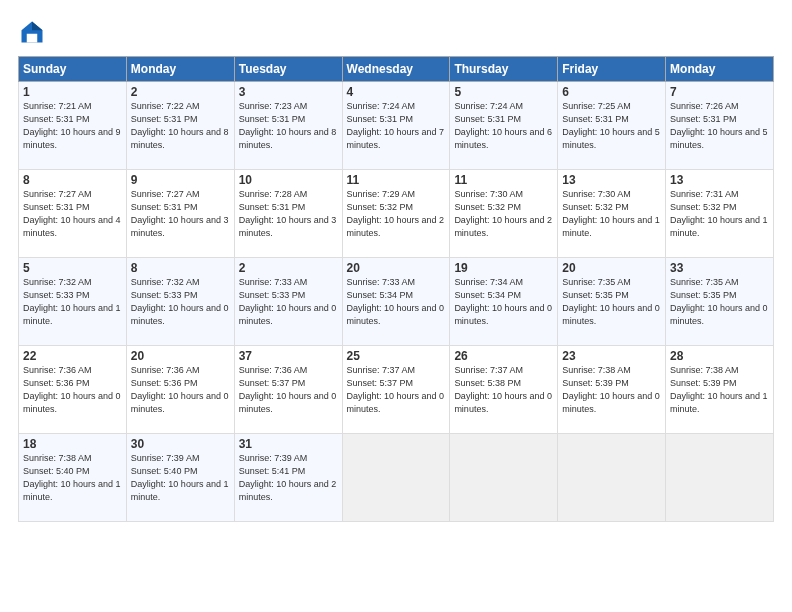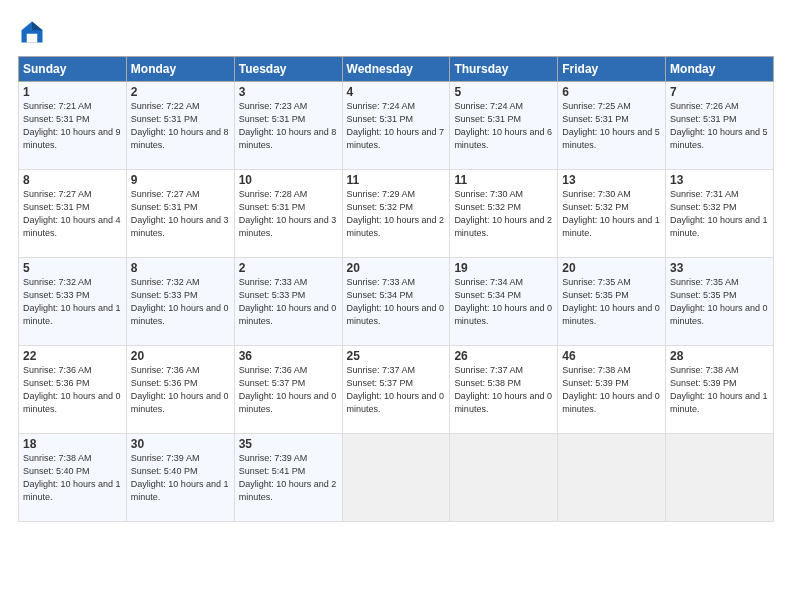--- a/index.html
+++ b/index.html
@@ -233,51 +233,51 @@
         <tr>
           <td>
         <span class="day-num">22</span>
         <span class="day-info">Sunrise: 7:36 AM<br>Sunset: 5:36 PM<br>Daylight: 10 hours and 0 minutes.</span>
       </td>
           <td>
         <span class="day-num">20</span>
         <span class="day-info">Sunrise: 7:36 AM<br>Sunset: 5:36 PM<br>Daylight: 10 hours and 0 minutes.</span>
       </td>
           <td>
-        <span class="day-num">36</span>
+        <span class="day-num">37</span>
         <span class="day-info">Sunrise: 7:36 AM<br>Sunset: 5:37 PM<br>Daylight: 10 hours and 0 minutes.</span>
       </td>
           <td>
         <span class="day-num">25</span>
         <span class="day-info">Sunrise: 7:37 AM<br>Sunset: 5:37 PM<br>Daylight: 10 hours and 0 minutes.</span>
       </td>
           <td>
         <span class="day-num">26</span>
         <span class="day-info">Sunrise: 7:37 AM<br>Sunset: 5:38 PM<br>Daylight: 10 hours and 0 minutes.</span>
       </td>
           <td>
-        <span class="day-num">46</span>
+        <span class="day-num">23</span>
         <span class="day-info">Sunrise: 7:38 AM<br>Sunset: 5:39 PM<br>Daylight: 10 hours and 0 minutes.</span>
       </td>
           <td>
         <span class="day-num">28</span>
         <span class="day-info">Sunrise: 7:38 AM<br>Sunset: 5:39 PM<br>Daylight: 10 hours and 1 minute.</span>
       </td>
         </tr>
         <tr>
           <td>
         <span class="day-num">18</span>
         <span class="day-info">Sunrise: 7:38 AM<br>Sunset: 5:40 PM<br>Daylight: 10 hours and 1 minute.</span>
       </td>
           <td>
         <span class="day-num">30</span>
         <span class="day-info">Sunrise: 7:39 AM<br>Sunset: 5:40 PM<br>Daylight: 10 hours and 1 minute.</span>
       </td>
           <td>
-        <span class="day-num">35</span>
+        <span class="day-num">31</span>
         <span class="day-info">Sunrise: 7:39 AM<br>Sunset: 5:41 PM<br>Daylight: 10 hours and 2 minutes.</span>
       </td>
           <td class="empty"></td>
           <td class="empty"></td>
           <td class="empty"></td>
           <td class="empty"></td>
         </tr>
       </tbody>
   </table>
 </div>

